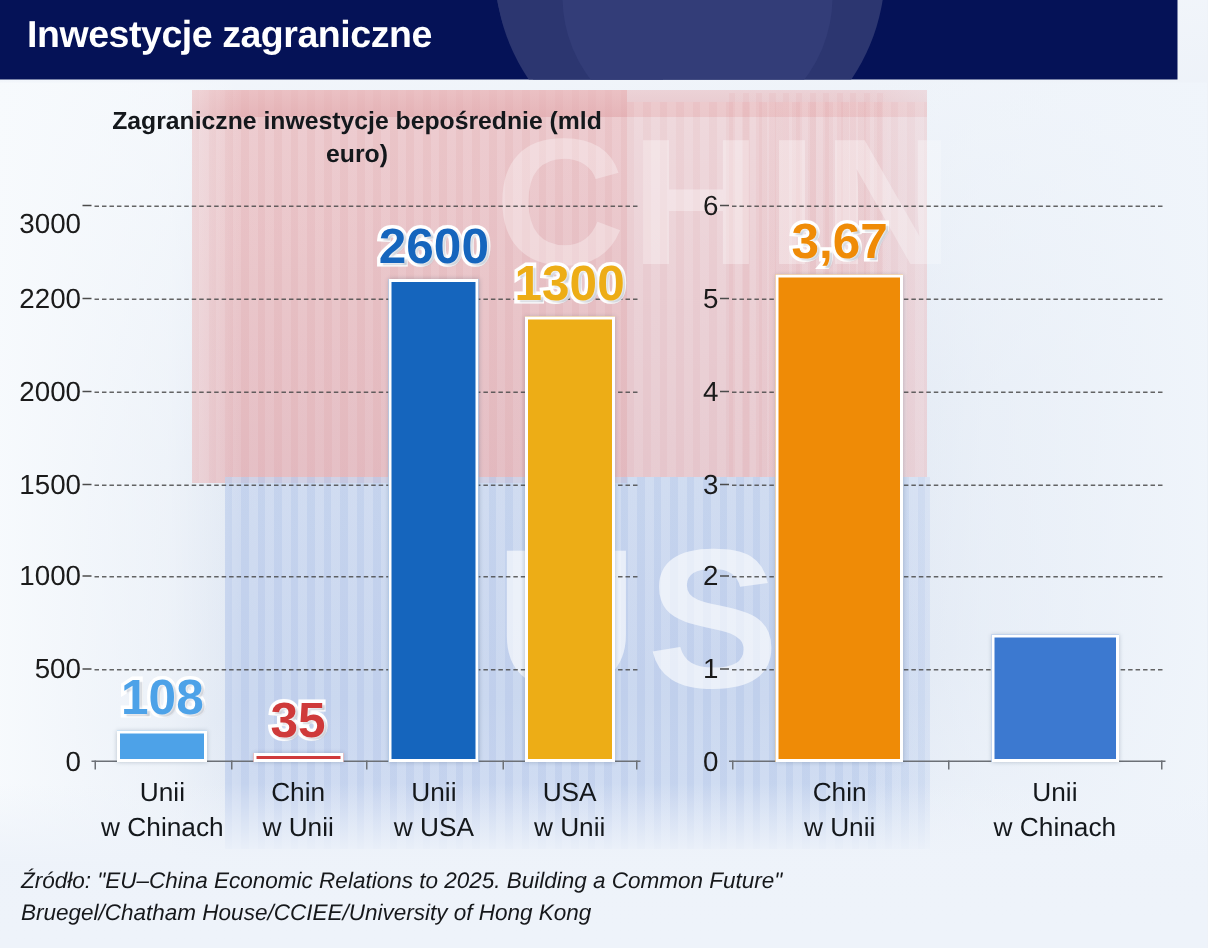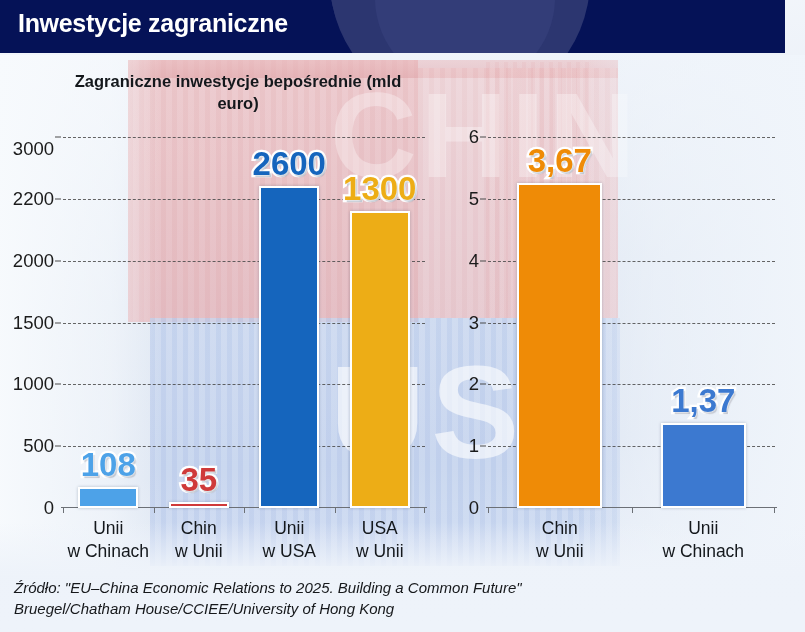--- a/index.html
+++ b/index.html
@@ -260,21 +260,20 @@
       <div class="axis-tick" style="left: 0px;"></div>
       <div class="axis-tick" style="left: 143.5px;"></div>
       <div class="axis-tick" style="left: 286px;"></div>
       <div class="bar" style="left: 29.25px; width: 85px; height: 324.625px; background: rgb(239, 139, 6);"></div>
       <div class="bar-label" style="left: 71.75px; bottom: 327.625px; color: rgb(239, 139, 6);">3,67</div>
       <div class="xlabel" style="left: 71.75px;">
         <div>Chin</div>
         <div>w Unii</div>
       </div>
       <div class="bar" style="left: 172.75px; width: 85px; height: 84.7117px; background: rgb(60, 121, 208);"></div>
-      <div class="bar-label" style="left: 215.25px; bottom: 87.7117px; color: rgb(60, 121, 208);">1,37</div>
       <div class="xlabel" style="left: 215.25px;">
         <div>Unii</div>
         <div>w Chinach</div>
       </div>
     </div>
 
   <div class="footer">
     <div>Źródło: "EU–China Economic Relations to 2025. Building a Common Future"</div>
     <div>Bruegel/Chatham House/CCIEE/University of Hong Kong</div>
   </div>

